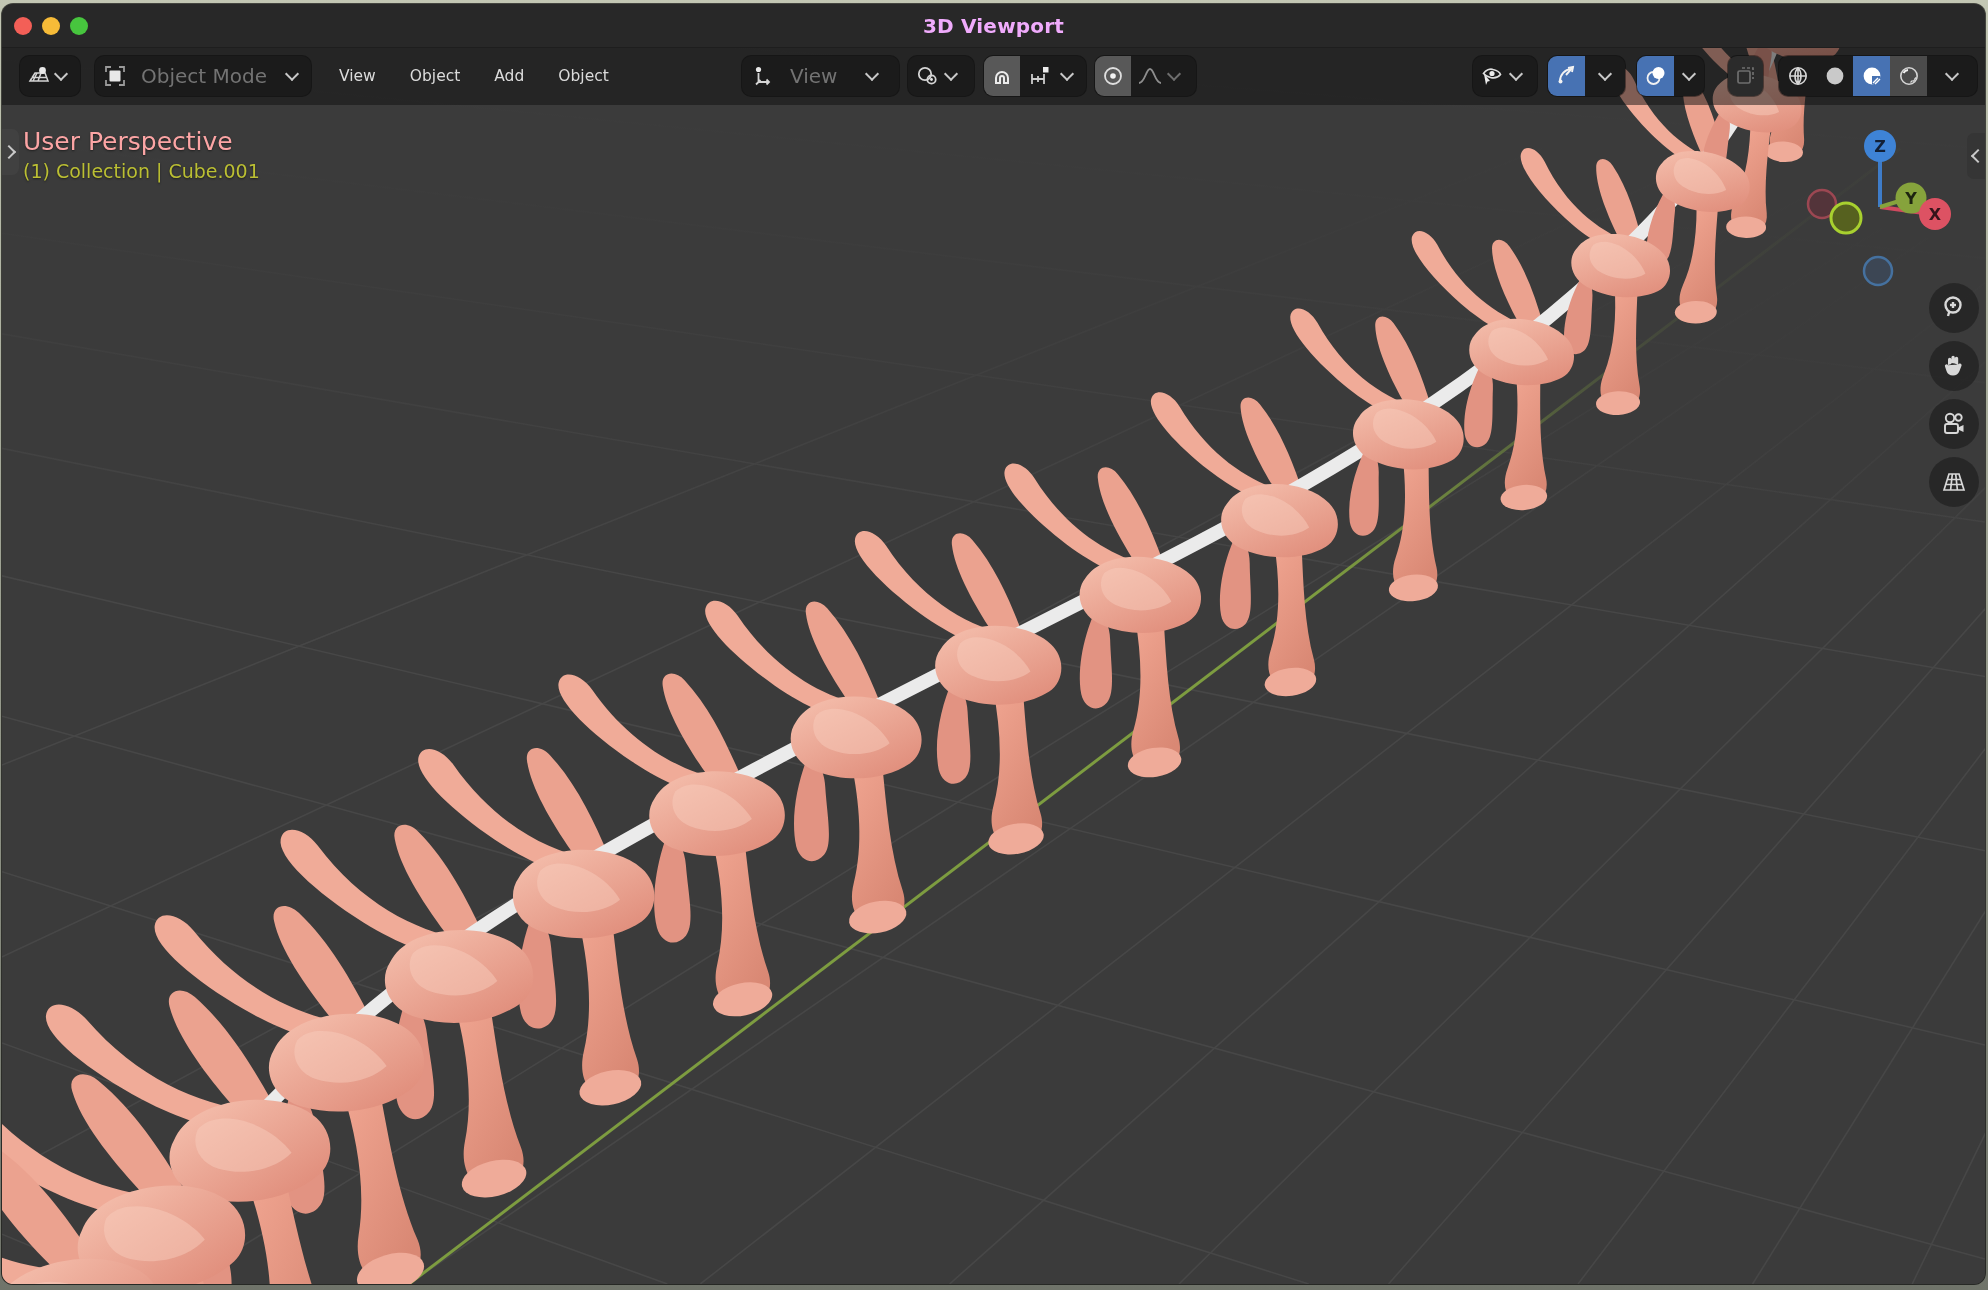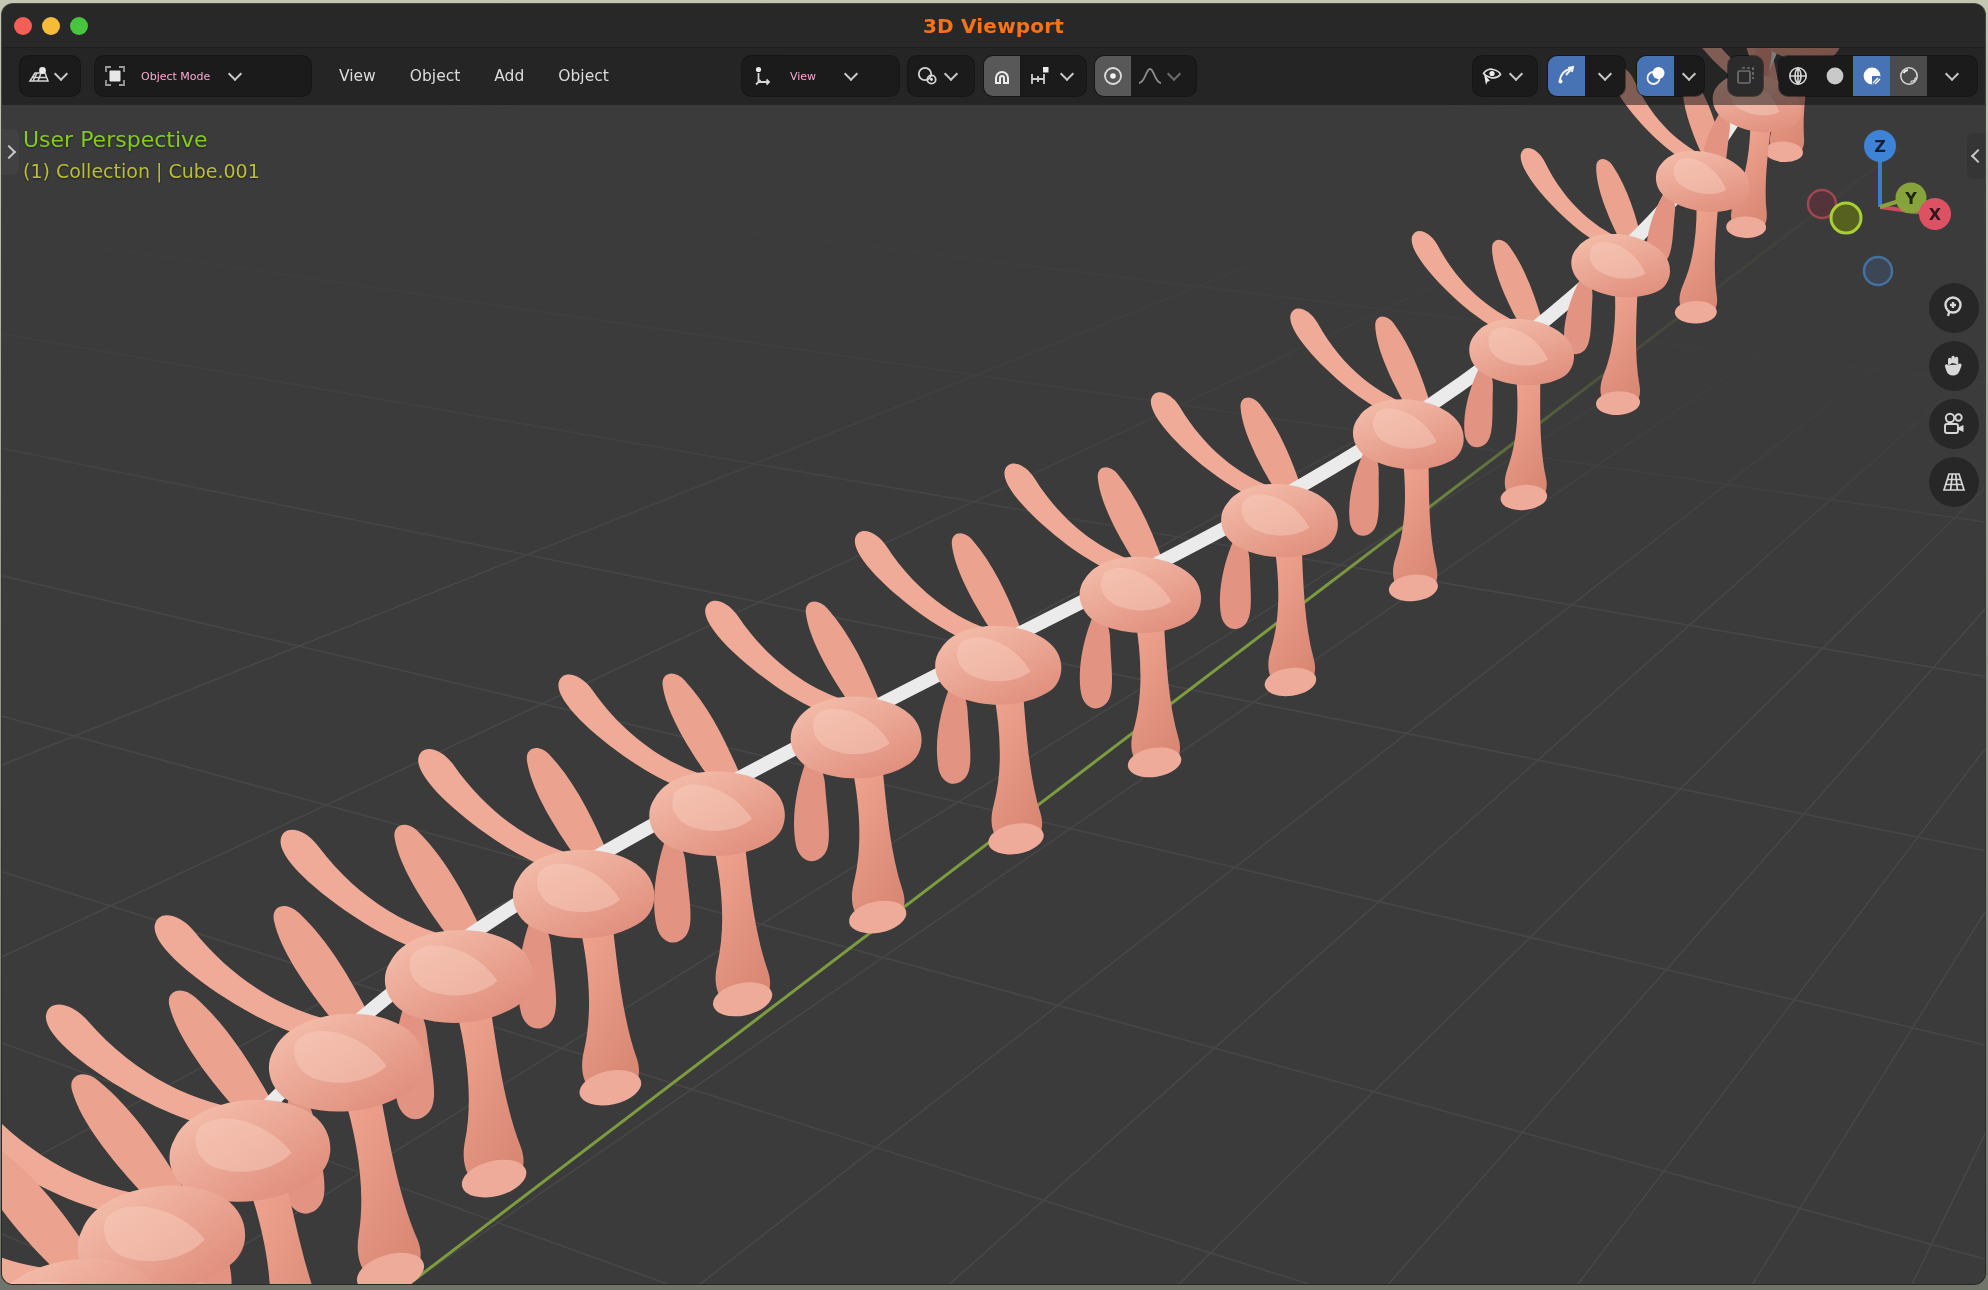--- a/index.html
+++ b/index.html
@@ -2,45 +2,45 @@
 <html><head>
 <meta charset="utf-8">
 <style>
   html,body{margin:0;padding:0;width:1988px;height:1290px;overflow:hidden;
     font-family:"DejaVu Sans",sans-serif;background:linear-gradient(180deg,#c3c7b4,#70746a);}
   .window{position:absolute;left:2px;top:4px;right:3px;bottom:6px;background:#3b3b3b;
     border-radius:11px;overflow:hidden;box-shadow:0 0 0 1px rgba(0,0,0,.65);}
   
   .titlebar{position:absolute;left:0;top:0;right:0;height:43px;background:#282828;
     border-bottom:1px solid #1e1e1e;z-index:60;display:flex;align-items:center;justify-content:center;}
-  .title{color:#f97316;font-size:20px;font-weight:bold;letter-spacing:.2px;text-align:center;}
+  .title{color:#f0abfc;font-size:20px;font-weight:bold;letter-spacing:.2px;text-align:center;}
   .lights{position:absolute;left:12px;top:0;height:100%;display:flex;align-items:center;gap:10px;}
   .light{width:18px;height:18px;border-radius:50%;}
   .light.red{background:#f35f57;}  .light.yellow{background:#f6bb38;}  .light.green{background:#47c53e;}
   
   .viewport{position:absolute;left:0;top:43px;right:0;bottom:0;background:#3b3b3b;}
   .layer{position:absolute;inset:0;width:100%;height:100%;}
   .fog{z-index:2;background:
      radial-gradient(700px 380px at 92% 22%, rgba(59,59,59,.85), rgba(59,59,59,0) 70%),
      linear-gradient(to top, rgba(59,59,59,0) 56%, rgba(59,59,59,.55) 72%, rgba(59,59,59,.93) 87%, rgba(59,59,59,.97) 100%);}
   svg.scene{z-index:1;} svg.model{z-index:3;}
   
   .hdr{position:absolute;left:0;top:0;right:0;height:58px;background:rgba(16,16,16,.5);z-index:10;}
   .pill{position:absolute;top:9px;height:40px;background:#1b1b1b;border-radius:9px;
     display:flex;align-items:center;overflow:hidden;box-shadow:0 0 0 1px rgba(0,0,0,.4);}
   .cell{height:100%;display:flex;align-items:center;justify-content:center;}
   .cell.gray{background:#585858;} .cell.blue{background:#4772b3;} .cell.midgray{background:#4b4b4b;}
-  .pill .label{color:#f9a8d4;font-size:11px;padding:0 6px;white-space:nowrap;}
+  .pill .label{color:#737373;font-size:20px;padding:0 6px;white-space:nowrap;}
   .chev{width:8px;height:8px;border-right:2px solid #c9c9c9;border-bottom:2px solid #c9c9c9;
     transform:rotate(45deg);margin-top:-4px;}
   .chev.dim{border-color:#6e6e6e;}
   .menubar{position:absolute;top:9px;height:40px;display:flex;align-items:center;gap:34px;z-index:11;}
   .menu{color:#dcdcdc;font-size:15.5px;cursor:default;}
   
-  .vp-text1{position:absolute;left:21px;top:80px;color:#84cc16;font-size:22px;z-index:20;text-shadow:0 1px 2px rgba(0,0,0,.5);}
+  .vp-text1{position:absolute;left:21px;top:80px;color:#fca5a5;font-size:25px;z-index:20;text-shadow:0 1px 2px rgba(0,0,0,.5);}
   .vp-text2{position:absolute;left:21px;top:113px;color:#bbbf33;font-size:19px;z-index:20;text-shadow:0 1px 2px rgba(0,0,0,.5);}
   .tab-left{position:absolute;left:0;top:82px;width:17px;height:46px;background:#414141;border-radius:0 7px 7px 0;
     z-index:20;display:flex;align-items:center;justify-content:center;}
   .tab-right{position:absolute;right:0;top:86px;width:18px;height:46px;background:#353535;border-radius:7px 0 0 7px;
     z-index:20;display:flex;align-items:center;justify-content:center;}
   .tab-left .chev{transform:rotate(-45deg);margin:0 2px 0 -2px;}
   .tab-right .chev{transform:rotate(135deg);margin:0 -2px 0 2px;}
   .gizmo,.navcol{position:absolute;z-index:21;}
   .gizmo{right:10px;top:70px;}
   .navcol{right:6px;top:228px;}

